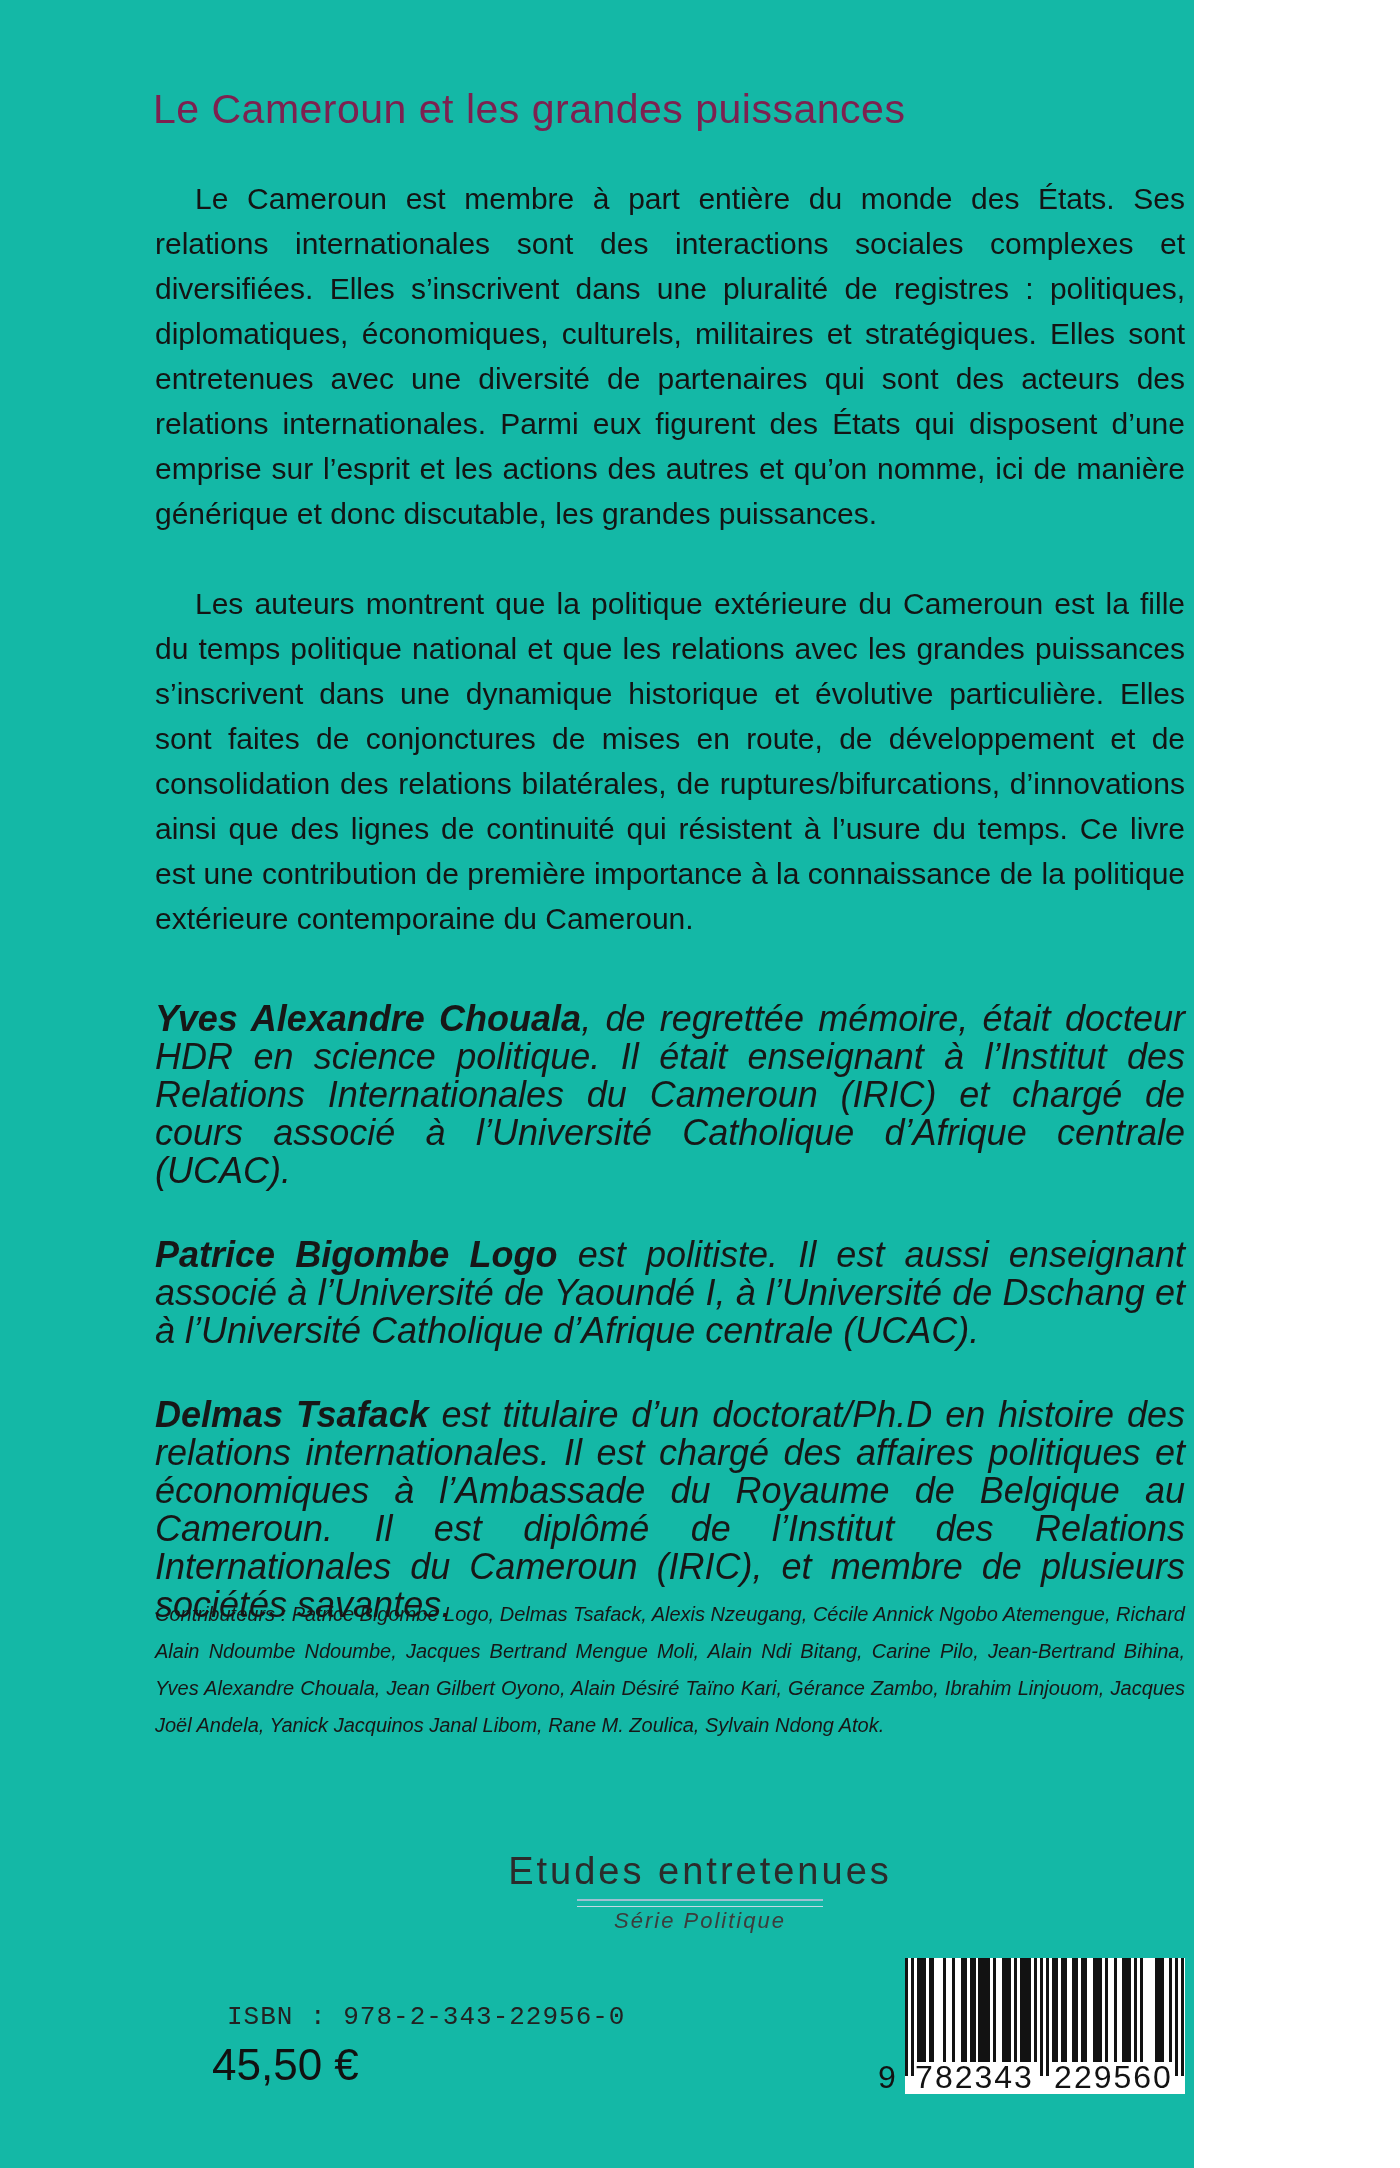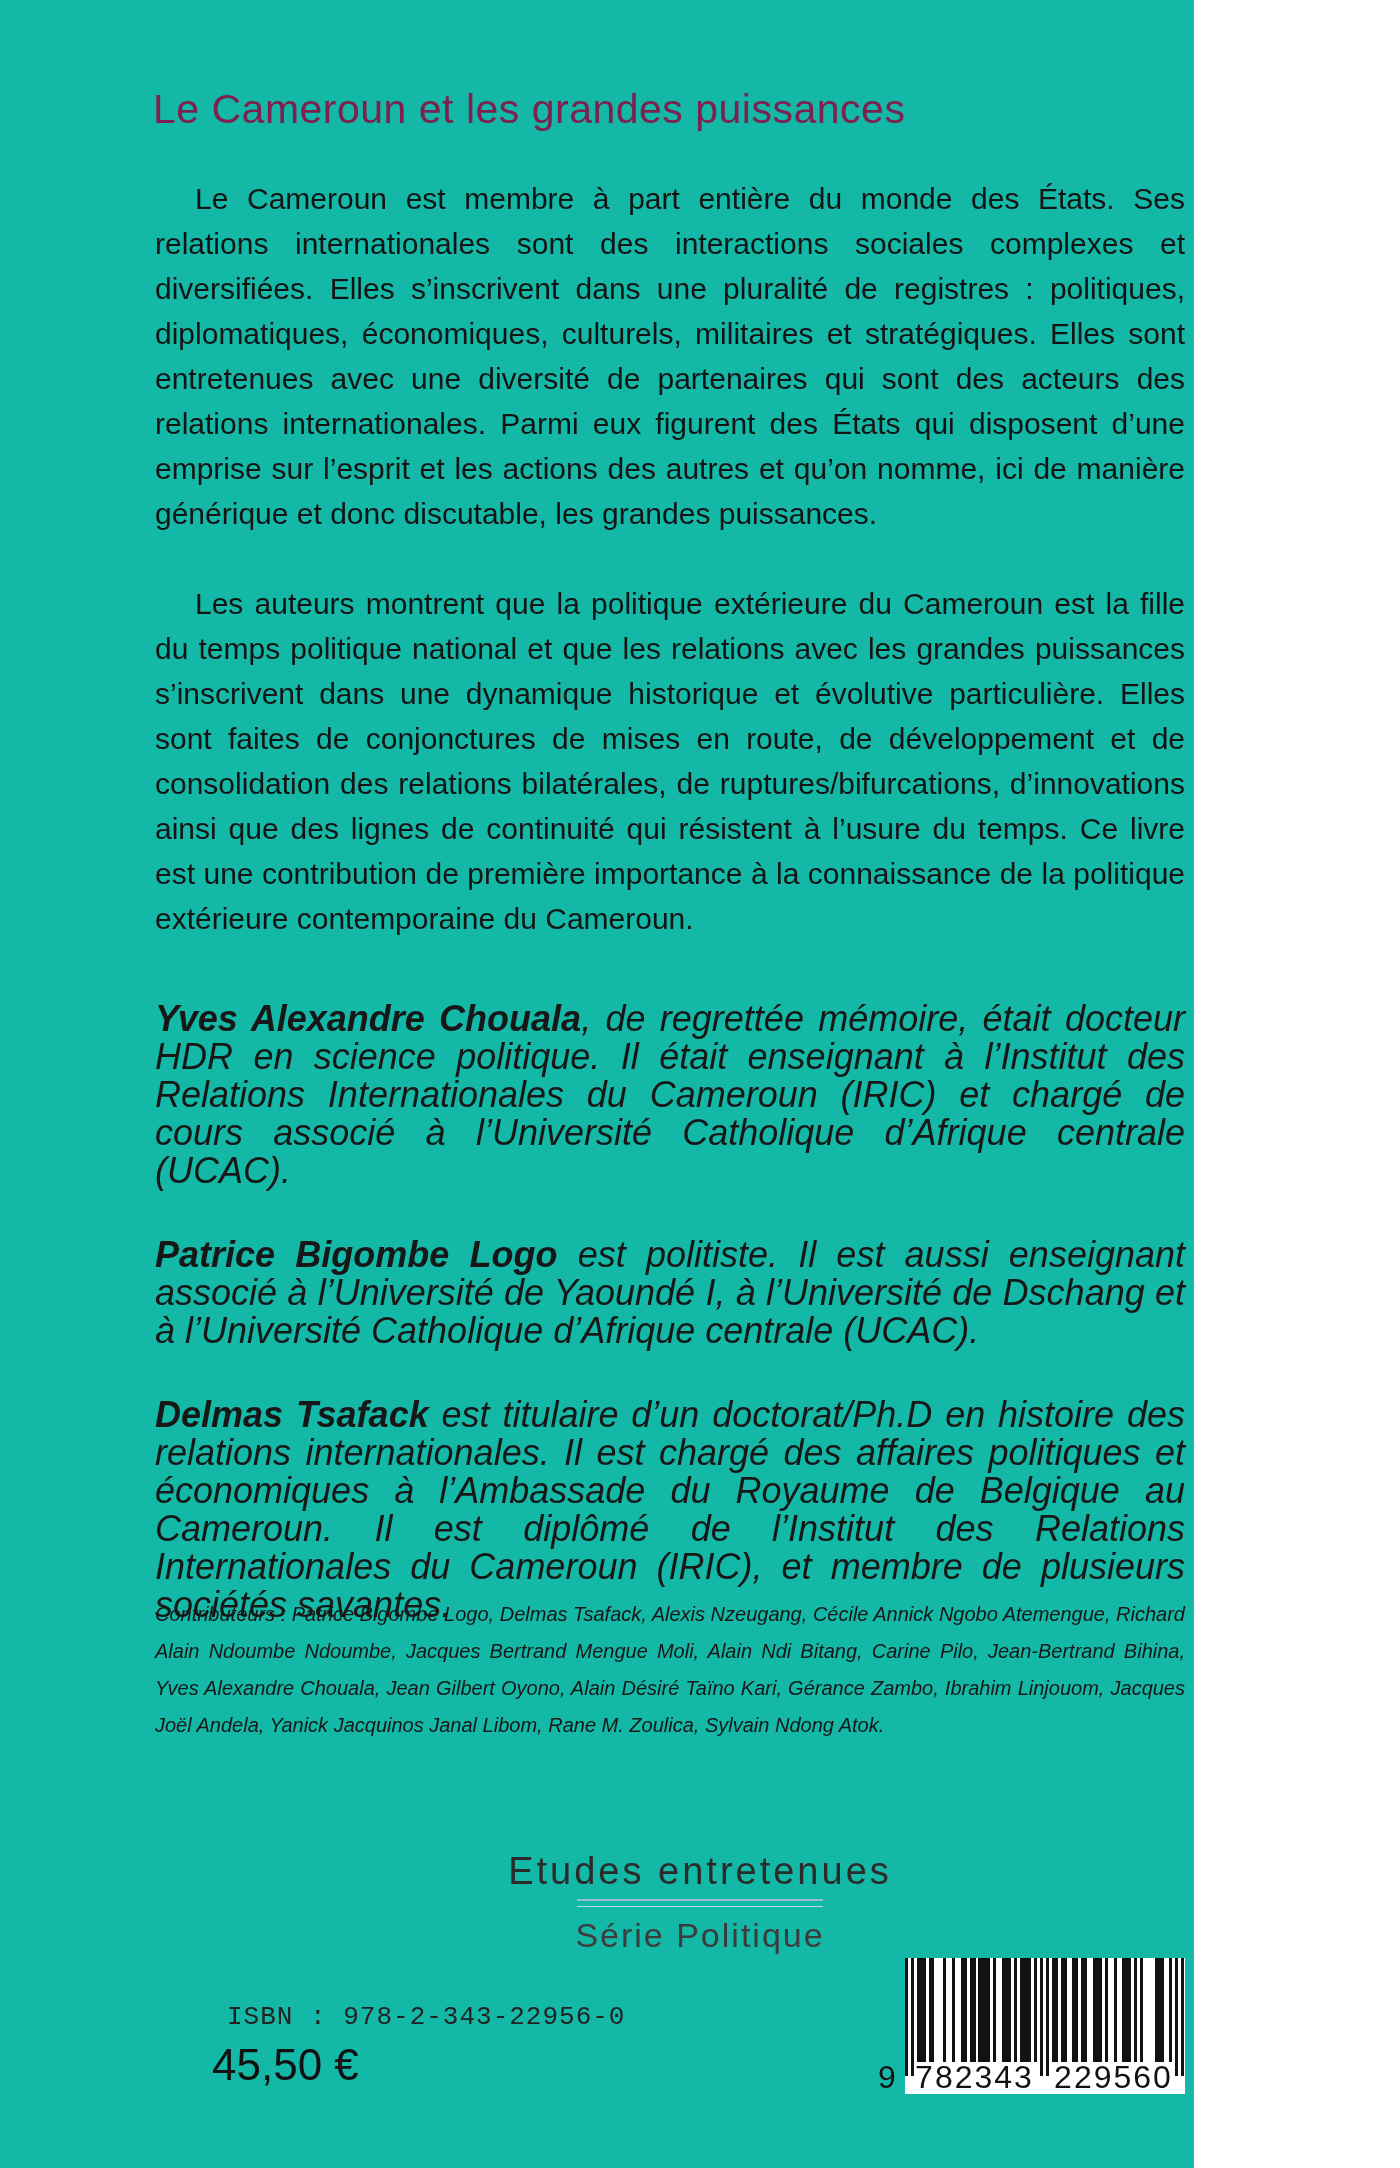--- a/index.html
+++ b/index.html
@@ -75,22 +75,23 @@
     display: inline-block;
   }
   .collection-rule {
     width: 246px;
     height: 5px;
     margin: 6px auto 0 auto;
     border-top: 2px solid #9fc0d2;
     border-bottom: 1px solid #c4d9e4;
   }
   .series-name {
-    margin-top: 9px;
-    font-size: 34px;
+    margin-top: 1px;
+    font-size: 22px;
+    font-style: italic;
     letter-spacing: 2px;
     color: #3c3c3c;
   }
 
   .isbn {
     position: absolute;
     left: 227px;
     top: 2002px;
     font-family: "Liberation Mono", monospace;
     font-size: 26px;

